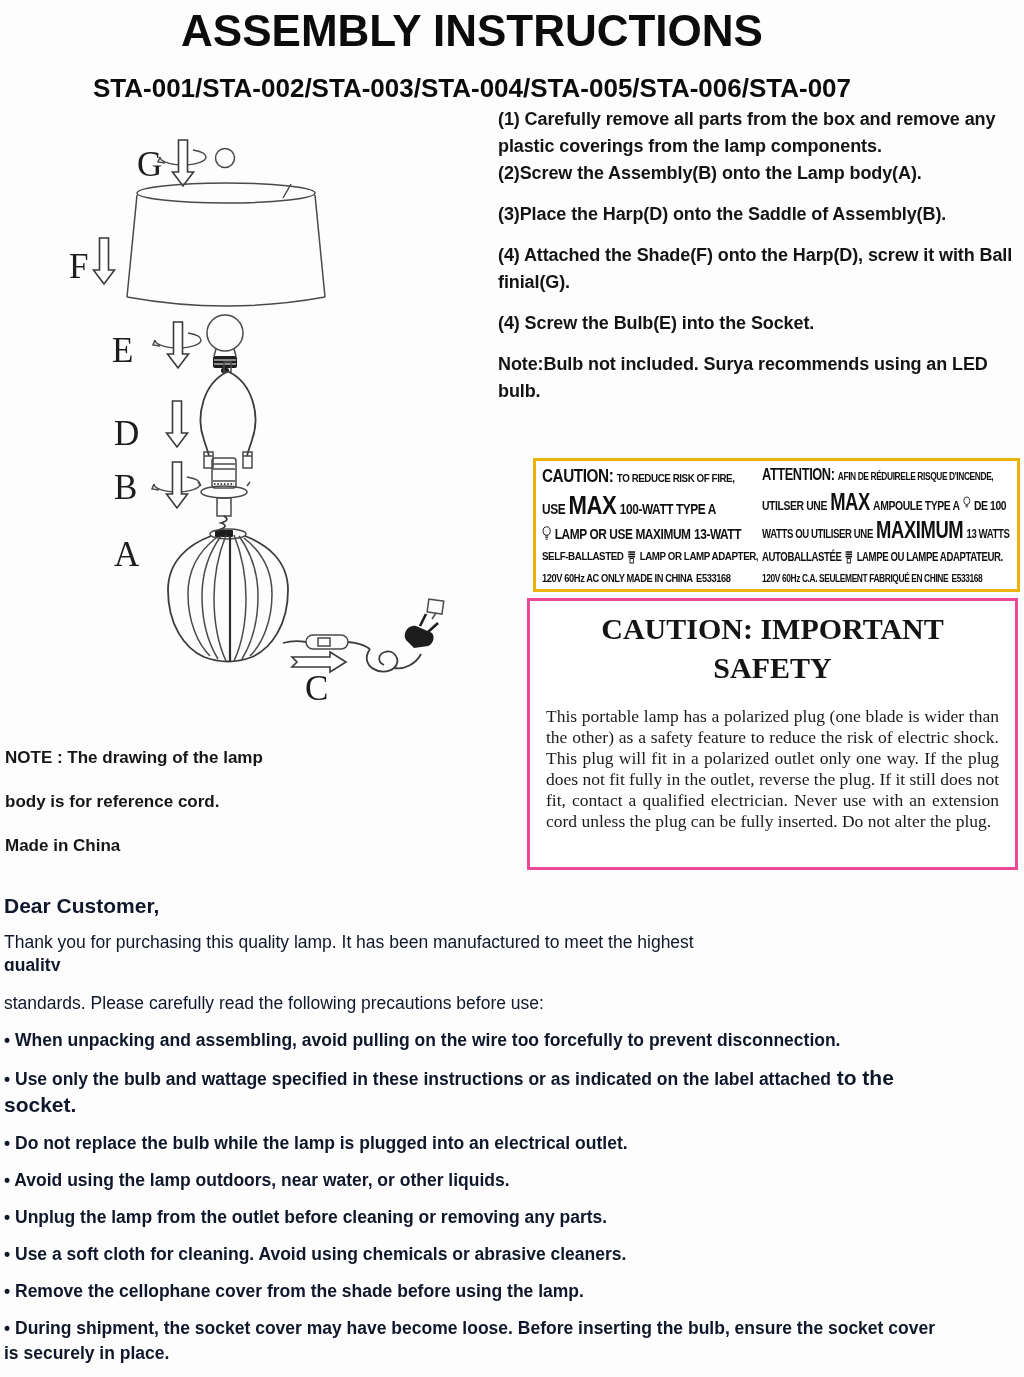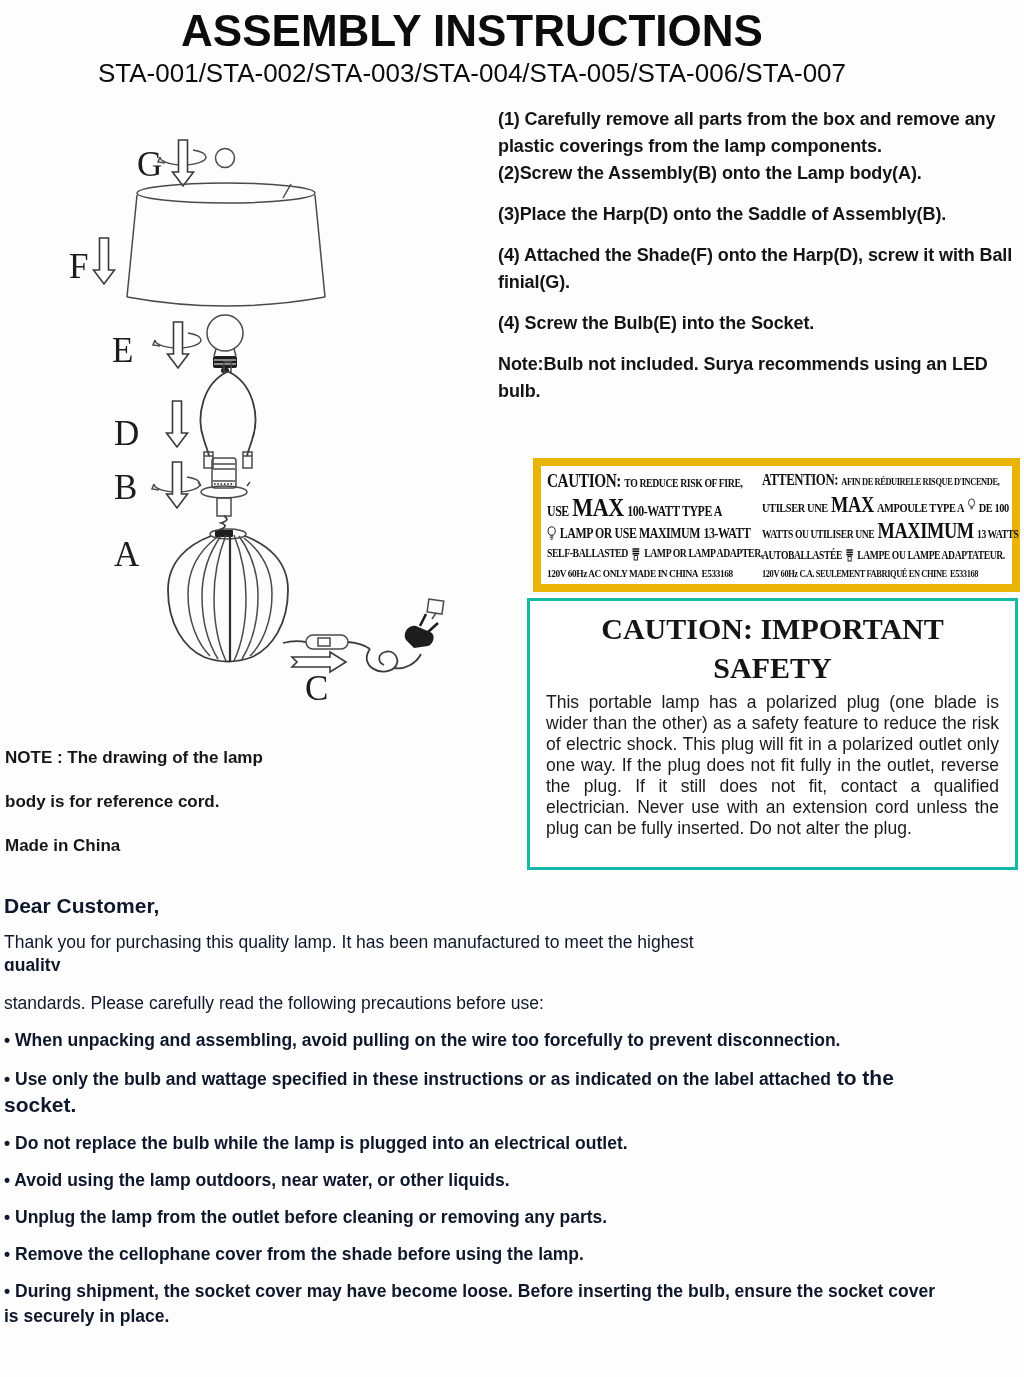--- a/index.html
+++ b/index.html
@@ -5,60 +5,60 @@
   * { box-sizing: border-box; }
   html,body { margin:0; padding:0; }
   body {
     width:1024px; height:1377px; position:relative; overflow:hidden;
     background:#fdfdfd; color:#111;
     font-family:"Liberation Sans","DejaVu Sans",sans-serif;
   }
   
   .header { position:absolute; top:6px; left:0; width:944px; text-align:center; }
   .title   { font-size:44px; font-weight:700; color:#0c0c0c; letter-spacing:0; }
-  .subtitle{ font-size:26px; font-weight:400; margin-top:2px; color:#0c0c0c; }
+  .subtitle{ font-size:26px; font-weight:700; margin-top:17px; color:#0c0c0c; }
 
   
   .diagram { position:absolute; left:0; top:100px; width:500px; height:640px; }
   .diagram svg { display:block; }
   .part-label { font-family:"Liberation Serif","DejaVu Serif",serif; font-size:35px; fill:#1d1d1d; }
   .ln   { fill:none; stroke:#4a4a4a; stroke-width:1.5; }
   .ln2  { fill:none; stroke:#3c3c3c; stroke-width:1.8; }
   .blk  { fill:#1d1d1d; stroke:none; }
   .arrow{ fill:#ffffff; stroke:#3a3a3a; stroke-width:1.6; }
 
   
   .steps { position:absolute; left:498px; top:106px; width:528px;
            font-size:18px; font-weight:700; line-height:27px; letter-spacing:-0.1px; color:#141414;}
   .steps p { margin:0 0 14px 0; }
   .steps p:first-child { margin-bottom:0; }
 
   
   .caution-label { position:absolute; left:533px; top:458px; width:487px; height:134px;
-                   border:8px solid #eab308; background:#fff;
-                   display:flex; gap:4px; padding:5px 6px;font-family:Liberation Serif, serif; }
+                   border:3px solid #eab308; background:#fff;
+                   display:flex; gap:4px; padding:5px 6px; }
   .cl-col { display:flex; flex-direction:column; justify-content:space-between; font-weight:700; color:#101010;}
   .cl-en  { width:46%; }
   .cl-fr  { width:54%; }
   .cl-line{ white-space:nowrap; display:flex; align-items:baseline; gap:4px; letter-spacing:-0.5px; transform-origin:0 50%; }
   .cl-en .cl-line { transform:scaleX(.85); }
   .cl-fr .cl-line { transform:scaleX(.80); }
   .t-xl { font-size:18px; } .t-big { font-size:26px; line-height:20px; }
   .t-md { font-size:14px; } .t-s4 { font-size:11.5px; } .t-sm { font-size:11px; }
   .f-xl { font-size:16px; } .f-big { font-size:23px; line-height:19px; }
   .f-md { font-size:13px; } .f-m2 { font-size:12px; } .f-sm { font-size:10.5px; }
   .bulb-ic { align-self:center; flex:none; }
 
   
   .safety-box { position:absolute; left:527px; top:598px; width:491px; height:272px;
-                border:3px solid #14b8a6; background:#fff; padding:8px 16px 6px 16px; }
+                border:3px solid #ec4899; background:#fff; padding:8px 16px 6px 16px; }
   .safety-title { text-align:center; font-family:"Liberation Serif","DejaVu Serif",serif;
                   font-weight:700; font-size:30px; line-height:39px; color:#151515; }
-  .safety-body  { margin-top:5px; font-size:17.5px; line-height:21px; text-align:justify;
-                  font-weight:400; color:#1b1b1b; }
+  .safety-body  { margin-top:19px; font-size:17.5px; line-height:21px; text-align:justify;
+                  font-weight:400; color:#1b1b1b;font-family:Liberation Serif, serif; }
 
   
   .note { position:absolute; left:5px; top:748px; font-size:17px; font-weight:700; color:#161616; }
   .note div { margin:0 0 25px 0; line-height:19px; }
 
   
   .customer { position:absolute; left:4px; top:894px; width:935px; color:#0f172a; }
   .customer-heading { font-size:21px; font-weight:700; margin:0 0 12px 0; }
   .intro-line { font-size:17.5px; font-weight:400; line-height:24px; margin:0; }
   .clipped-line { height:14px; overflow:hidden; font-size:17.5px; font-weight:700; line-height:17px; margin:3px 0 20px 0; }
@@ -263,15 +263,16 @@
   <div class="customer-heading">Dear Customer,</div>
   <p class="intro-line">Thank you for purchasing this quality lamp. It has been manufactured to meet the highest</p>
   <div class="clipped-line">quality</div>
   <p class="intro-line intro2">standards. Please carefully read the following precautions before use:</p>
 
   <p class="bullet">• When unpacking and assembling, avoid pulling on the wire too forcefully to prevent disconnection.</p>
   <p class="bullet"><span>• Use only the bulb and wattage specified in these instructions or as indicated on the label attached</span><span class="sm-inline"> to the socket.</span></p>
   <p class="bullet">• Do not replace the bulb while the lamp is plugged into an electrical outlet.</p>
   <p class="bullet">• Avoid using the lamp outdoors, near water, or other liquids.</p>
   <p class="bullet">• Unplug the lamp from the outlet before cleaning or removing any parts.</p>
+  <p class="bullet">• Use a soft cloth for cleaning. Avoid using chemicals or abrasive cleaners.</p>
   <p class="bullet">• Remove the cellophane cover from the shade before using the lamp.</p>
   <p class="bullet">• During shipment, the socket cover may have become loose. Before inserting the bulb, ensure the socket cover is securely in place.</p>
 </div>
 
 </body></html>

